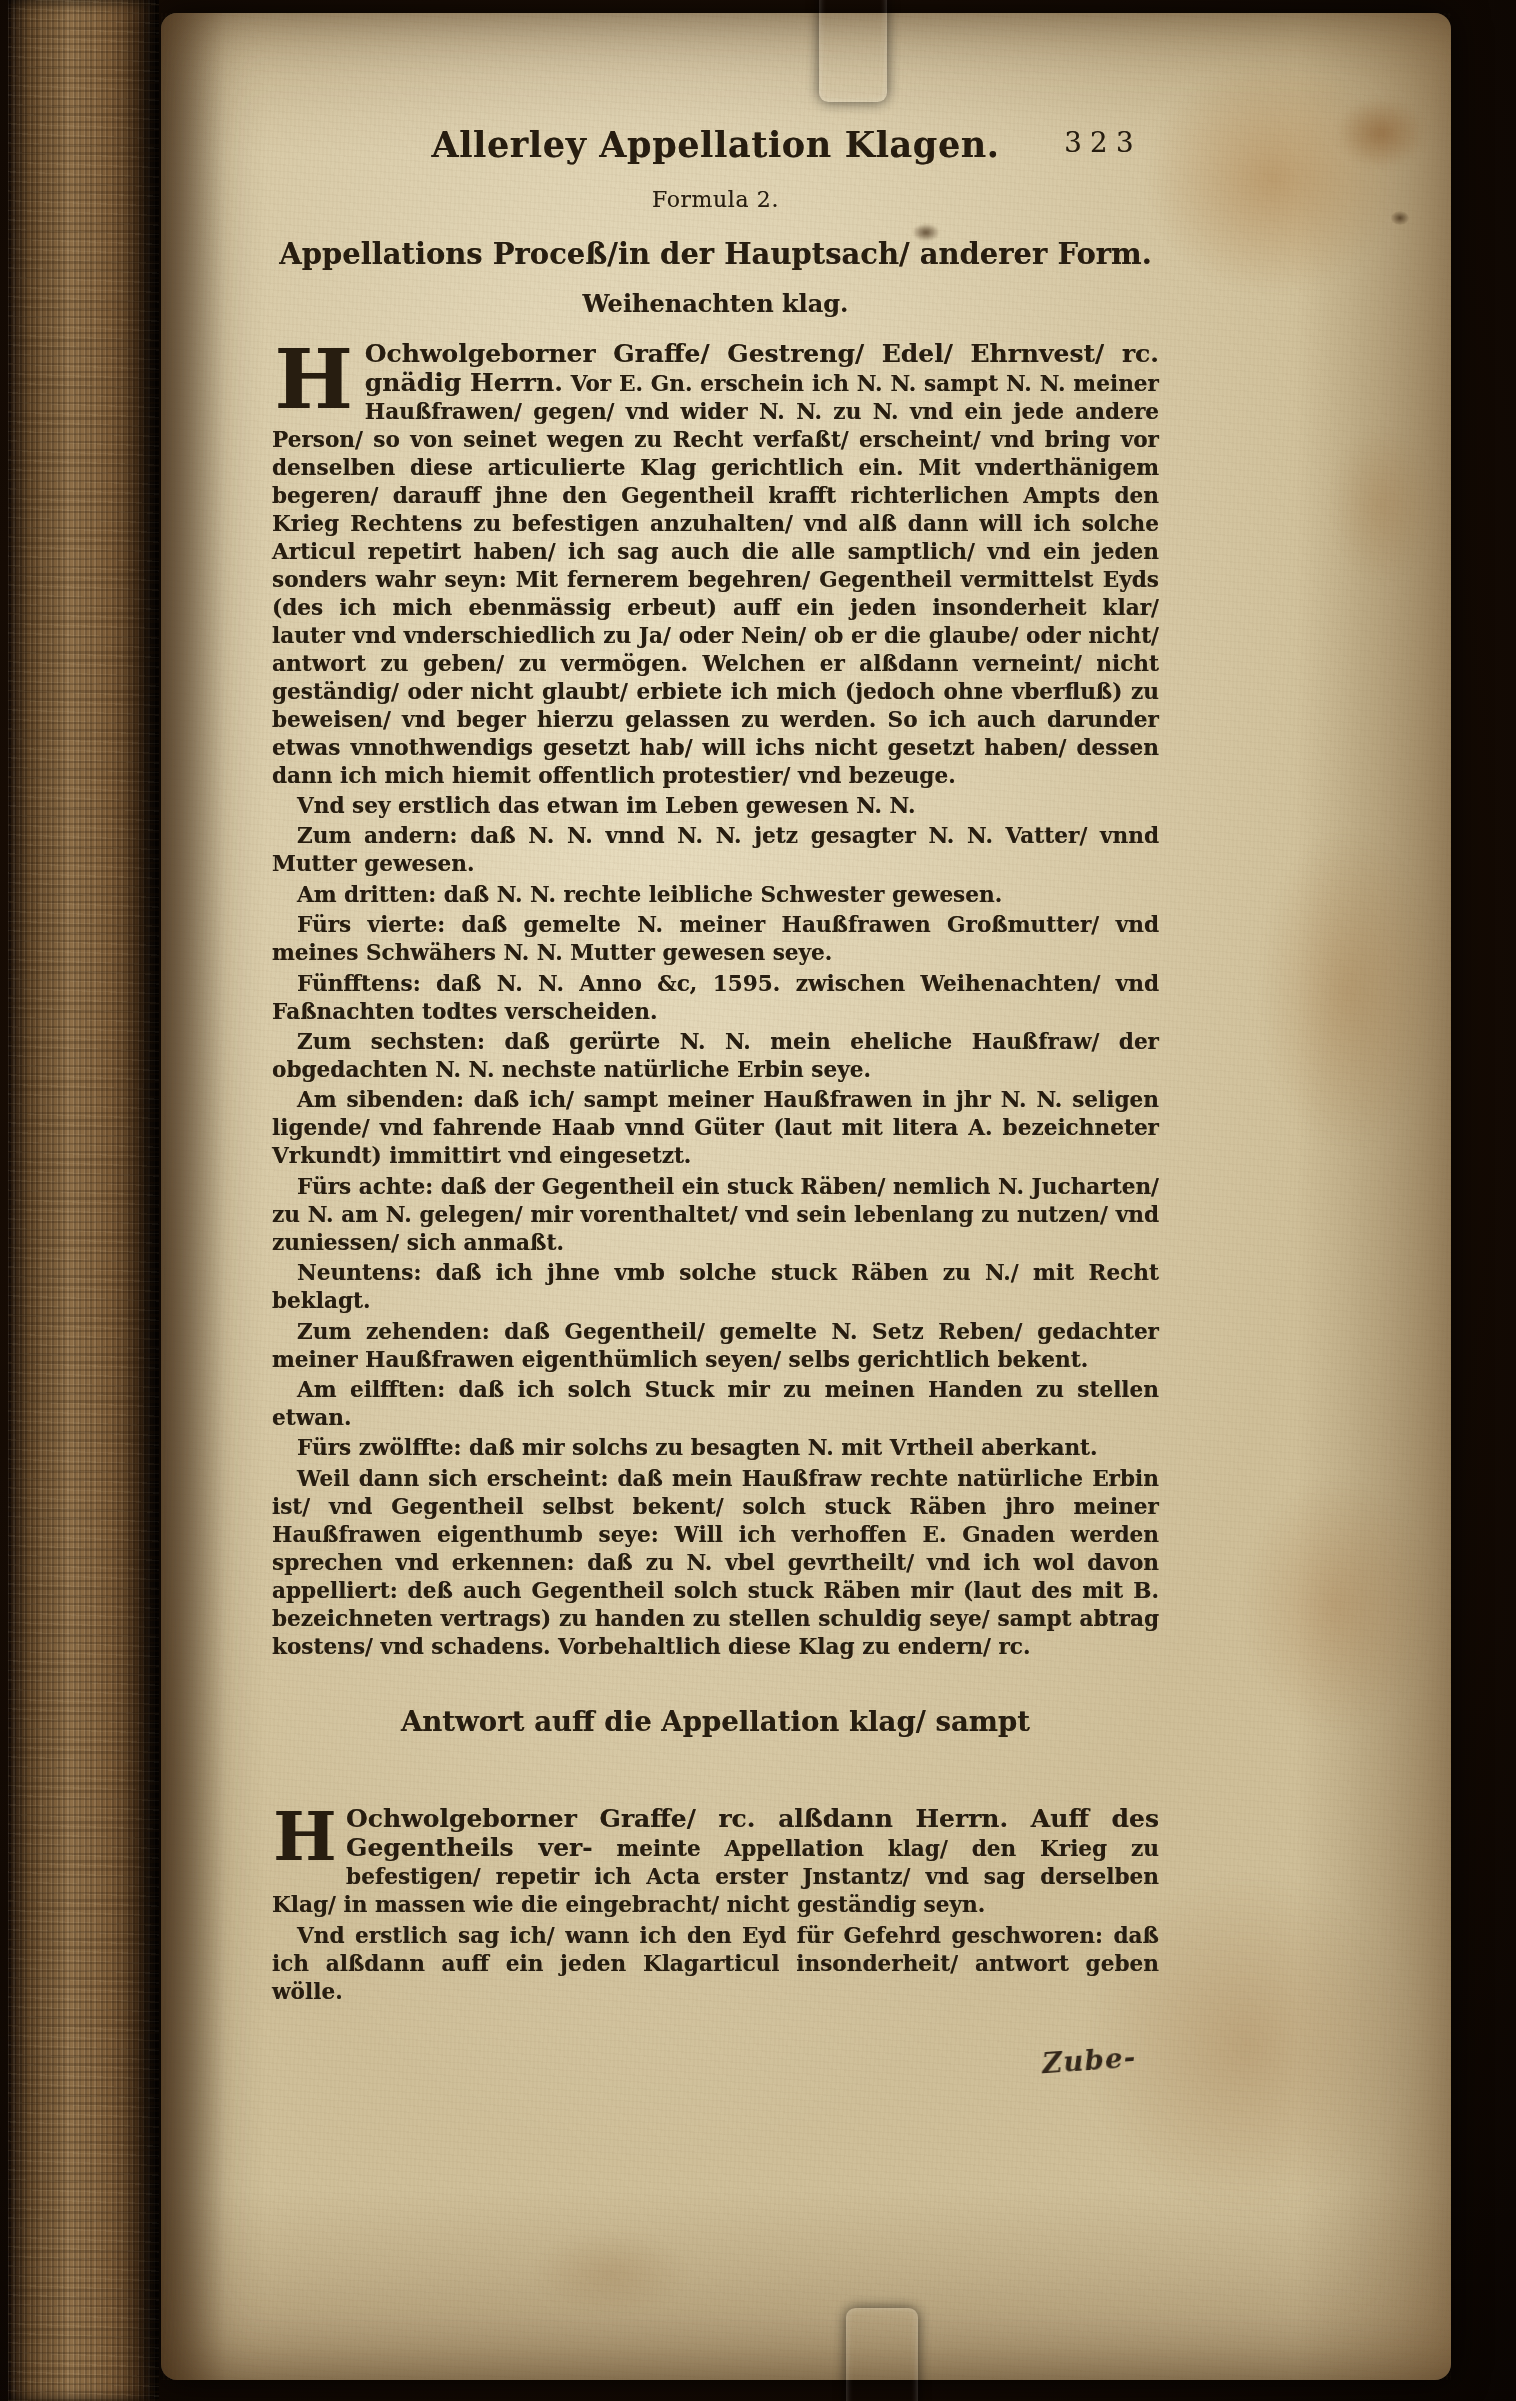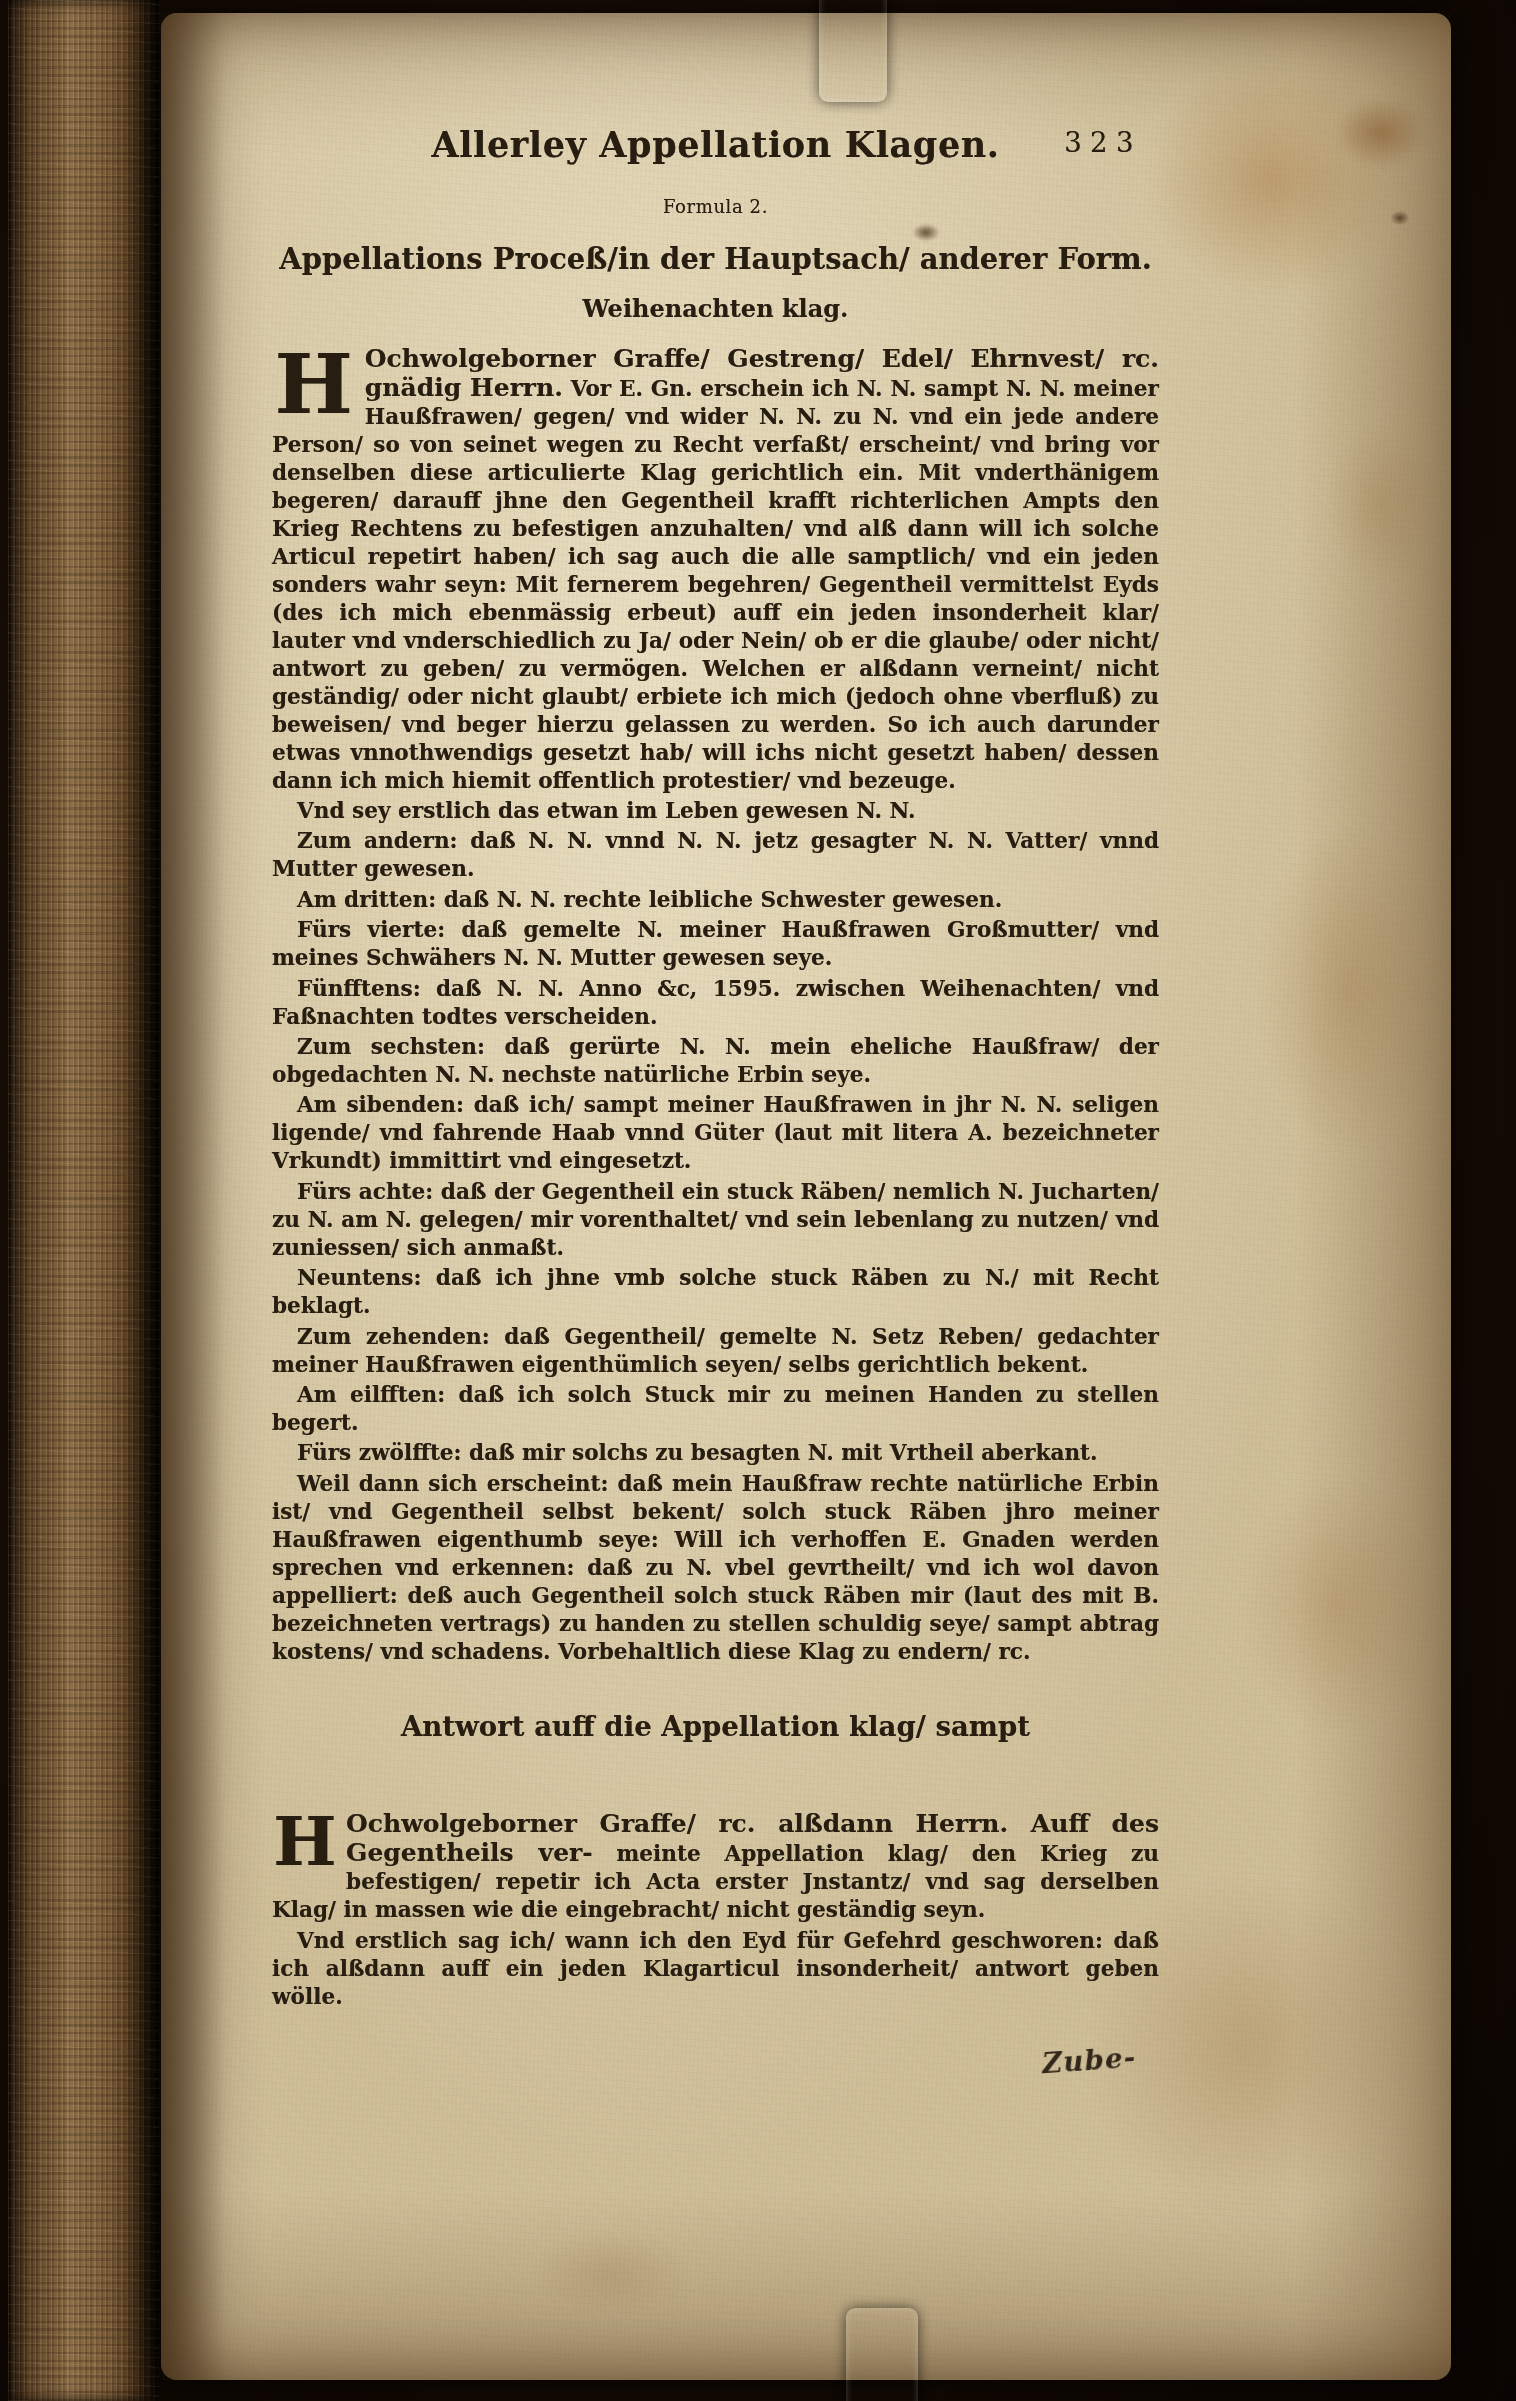--- a/index.html
+++ b/index.html
@@ -99,22 +99,22 @@
   .page-number {
     position: absolute;
     right: 17px; top: 2.4px;
     font-size: 27.6px;
     font-weight: 400;
     letter-spacing: 8.4px;
   }
 
   .formula {
     text-align: center;
-    margin-top: 31px;
-    font-size: 18px;
+    margin-top: 22px;
+    font-size: 22px;
     font-weight: 400;
     letter-spacing: 0.6px;
   }
 
   .title {
     text-align: center;
     margin: 25px 0 0 0;
     font-size: 29px;
     font-weight: 700;
   }
@@ -223,21 +223,21 @@
         <p class="article">Vnd sey erstlich das etwan im Leben gewesen N. N.</p>
         <p class="article">Zum andern: daß N. N. vnnd N. N. jetz gesagter N. N. Vatter/ vnnd Mutter gewesen.</p>
         <p class="article">Am dritten: daß N. N. rechte leibliche Schwester gewesen.</p>
         <p class="article">Fürs vierte: daß gemelte N. meiner Haußfrawen Großmutter/ vnd meines Schwähers N. N. Mutter gewesen seye.</p>
         <p class="article">Fünfftens: daß N. N. Anno &amp;c, 1595. zwischen Weihenachten/ vnd Faßnachten todtes verscheiden.</p>
         <p class="article">Zum sechsten: daß gerürte N. N. mein eheliche Haußfraw/ der obgedachten N. N. nechste natürliche Erbin seye.</p>
         <p class="article">Am sibenden: daß ich/ sampt meiner Haußfrawen in jhr N. N. seligen ligende/ vnd fahrende Haab vnnd Güter (laut mit litera A. bezeichneter Vrkundt) immittirt vnd eingesetzt.</p>
         <p class="article">Fürs achte: daß der Gegentheil ein stuck Räben/ nemlich N. Jucharten/ zu N. am N. gelegen/ mir vorenthaltet/ vnd sein lebenlang zu nutzen/ vnd zuniessen/ sich anmaßt.</p>
         <p class="article">Neuntens: daß ich jhne vmb solche stuck Räben zu N./ mit Recht beklagt.</p>
         <p class="article">Zum zehenden: daß Gegentheil/ gemelte N. Setz Reben/ gedachter meiner Haußfrawen eigenthümlich seyen/ selbs gerichtlich bekent.</p>
-        <p class="article">Am eilfften: daß ich solch Stuck mir zu meinen Handen zu stellen begert.</p>
+        <p class="article">Am eilfften: daß ich solch Stuck mir zu meinen Handen zu stellen etwan.</p>
         <p class="article">Fürs zwölffte: daß mir solchs zu besagten N. mit Vrtheil aberkant.</p>
         <p class="article">Weil dann sich erscheint: daß mein Haußfraw rechte natürliche Erbin ist/ vnd Gegentheil selbst bekent/ solch stuck Räben jhro meiner Haußfrawen eigenthumb seye: Will ich verhoffen E. Gnaden werden sprechen vnd erkennen: daß zu N. vbel gevrtheilt/ vnd ich wol davon appelliert: deß auch Gegentheil solch stuck Räben mir (laut des mit B. bezeichneten vertrags) zu handen zu stellen schuldig seye/ sampt abtrag kostens/ vnd schadens. Vorbehaltlich diese Klag zu endern/ rc.</p>
 
         <div class="answer-head">
           <div class="answer-head-line1">Antwort auff die Appellation klag/ sampt</div>
         </div>
 
         <p class="answer-opening"><span class="dropcap-sm">H</span><span class="salutation">Ochwolgeborner Graffe/ rc. alßdann Herrn. Auff des Gegentheils ver-</span> <span>meinte Appellation klag/ den Krieg zu befestigen/ repetir ich Acta erster Jnstantz/ vnd sag derselben Klag/ in massen wie die eingebracht/ nicht geständig seyn.</span></p>
 
         <p class="answer-para">Vnd erstlich sag ich/ wann ich den Eyd für Gefehrd geschworen: daß ich alßdann auff ein jeden Klagarticul insonderheit/ antwort geben wölle.</p>

